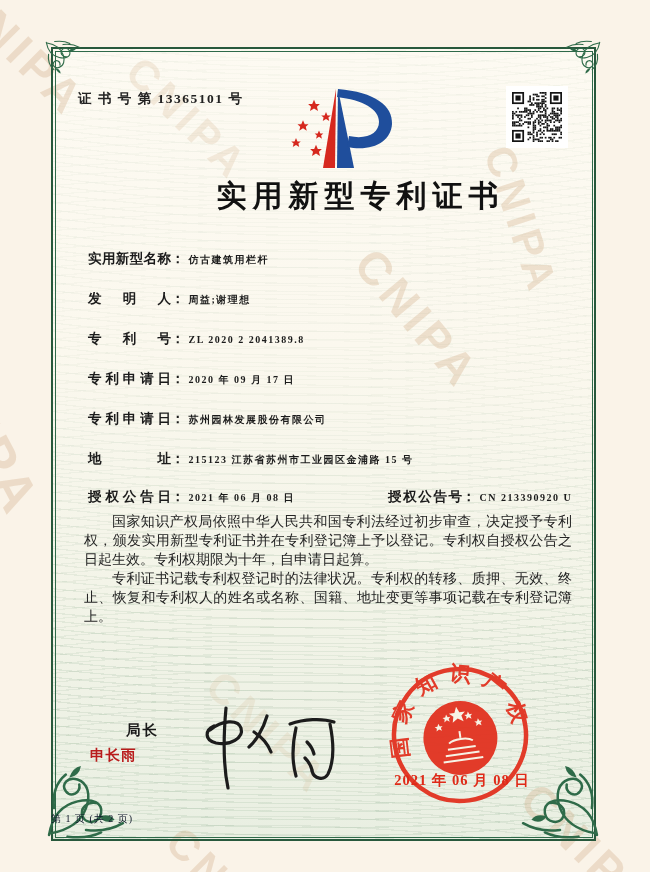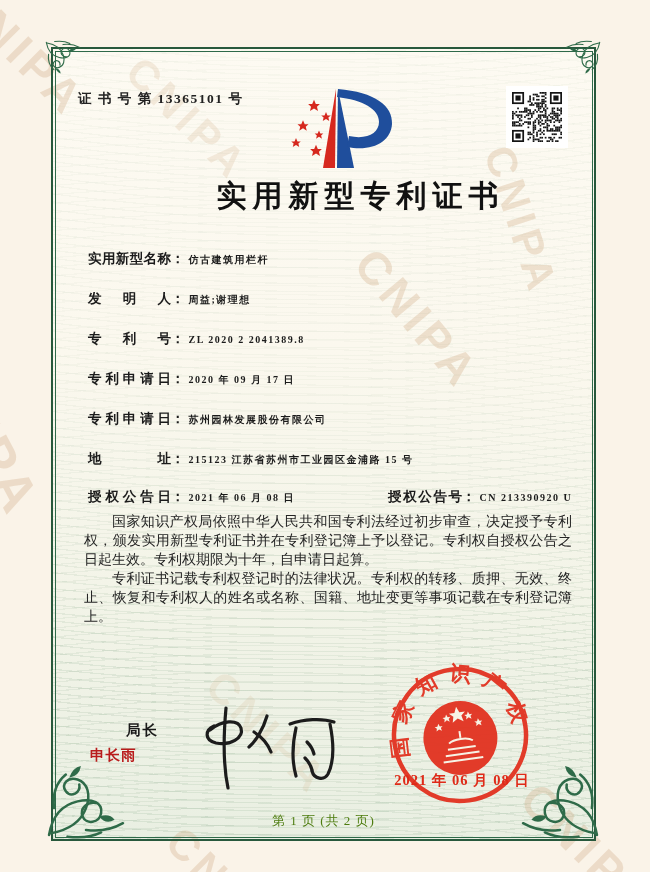--- a/index.html
+++ b/index.html
@@ -48,22 +48,22 @@
     font:700 14.5px "Liberation Sans","DejaVu Sans",sans-serif;color:#1a1a1a;letter-spacing:2px;margin-left:36px;}
   .sig-name{position:absolute;left:90px;top:746px;z-index:3;
     font:700 14.5px "Liberation Sans","DejaVu Sans",sans-serif;color:#b91c1c;letter-spacing:1px;}
   .handwriting{position:absolute;left:192px;top:700px;width:150px;height:95px;z-index:3;}
 
   .seal{position:absolute;left:385px;top:660px;width:150px;height:150px;z-index:3;
     transform:rotate(-8deg);opacity:.95;}
   .seal-date{position:absolute;left:392px;top:771px;width:140px;z-index:4;text-align:center;
     font-size:14.5px;font-weight:700;color:#df2a18;letter-spacing:1px;}
 
-  .footer{position:absolute;left:51px;top:812px;width:545px;z-index:3;text-align:center;
-    font-size:13px;color:#4d7c0f;letter-spacing:1px;}
+  .footer{position:absolute;left:51px;top:812px;width:545px;z-index:3;text-align:left;
+    font-size:10px;color:#0f172a;letter-spacing:1px;}
 </style>
 </head>
 <body>
 
 <div class="page">
 
   <div class="paper"></div>
 
   <div class="wm" style="left:-20px;top:-28px;transform:rotate(45deg);">CNIPA</div>
   <div class="wm" style="left:150px;top:48px;transform:rotate(45deg);font-size:42px;color:rgba(205,167,125,0.20);">CNIPA</div>

